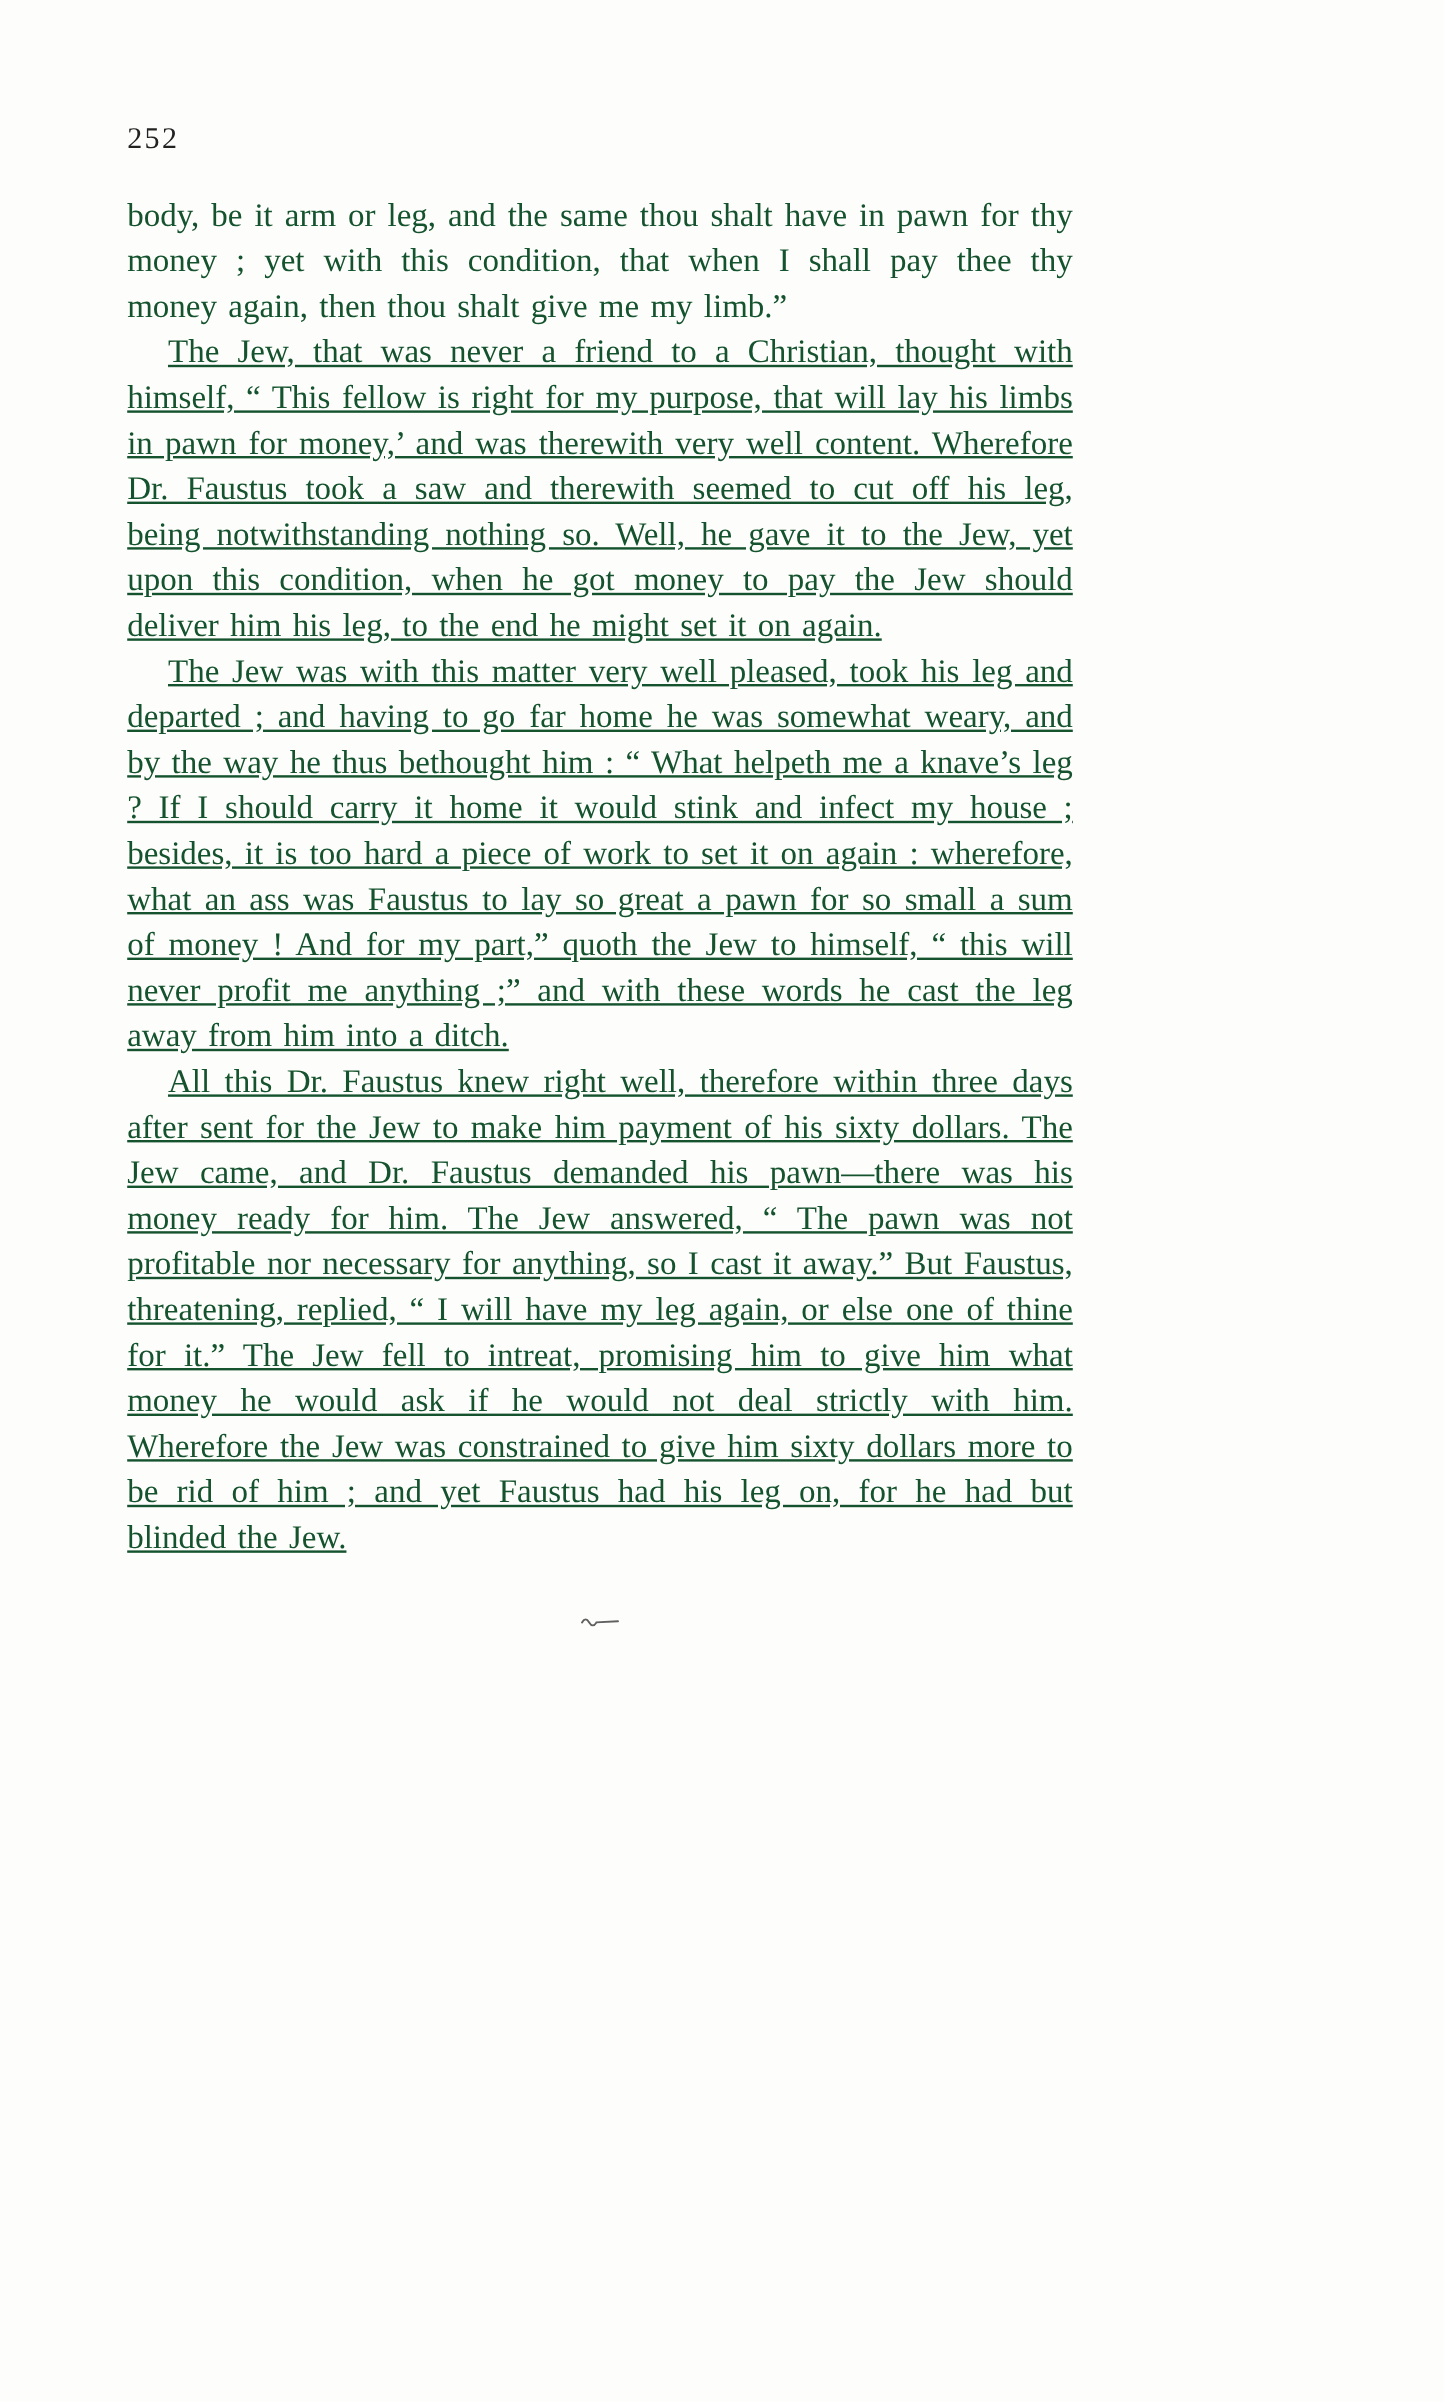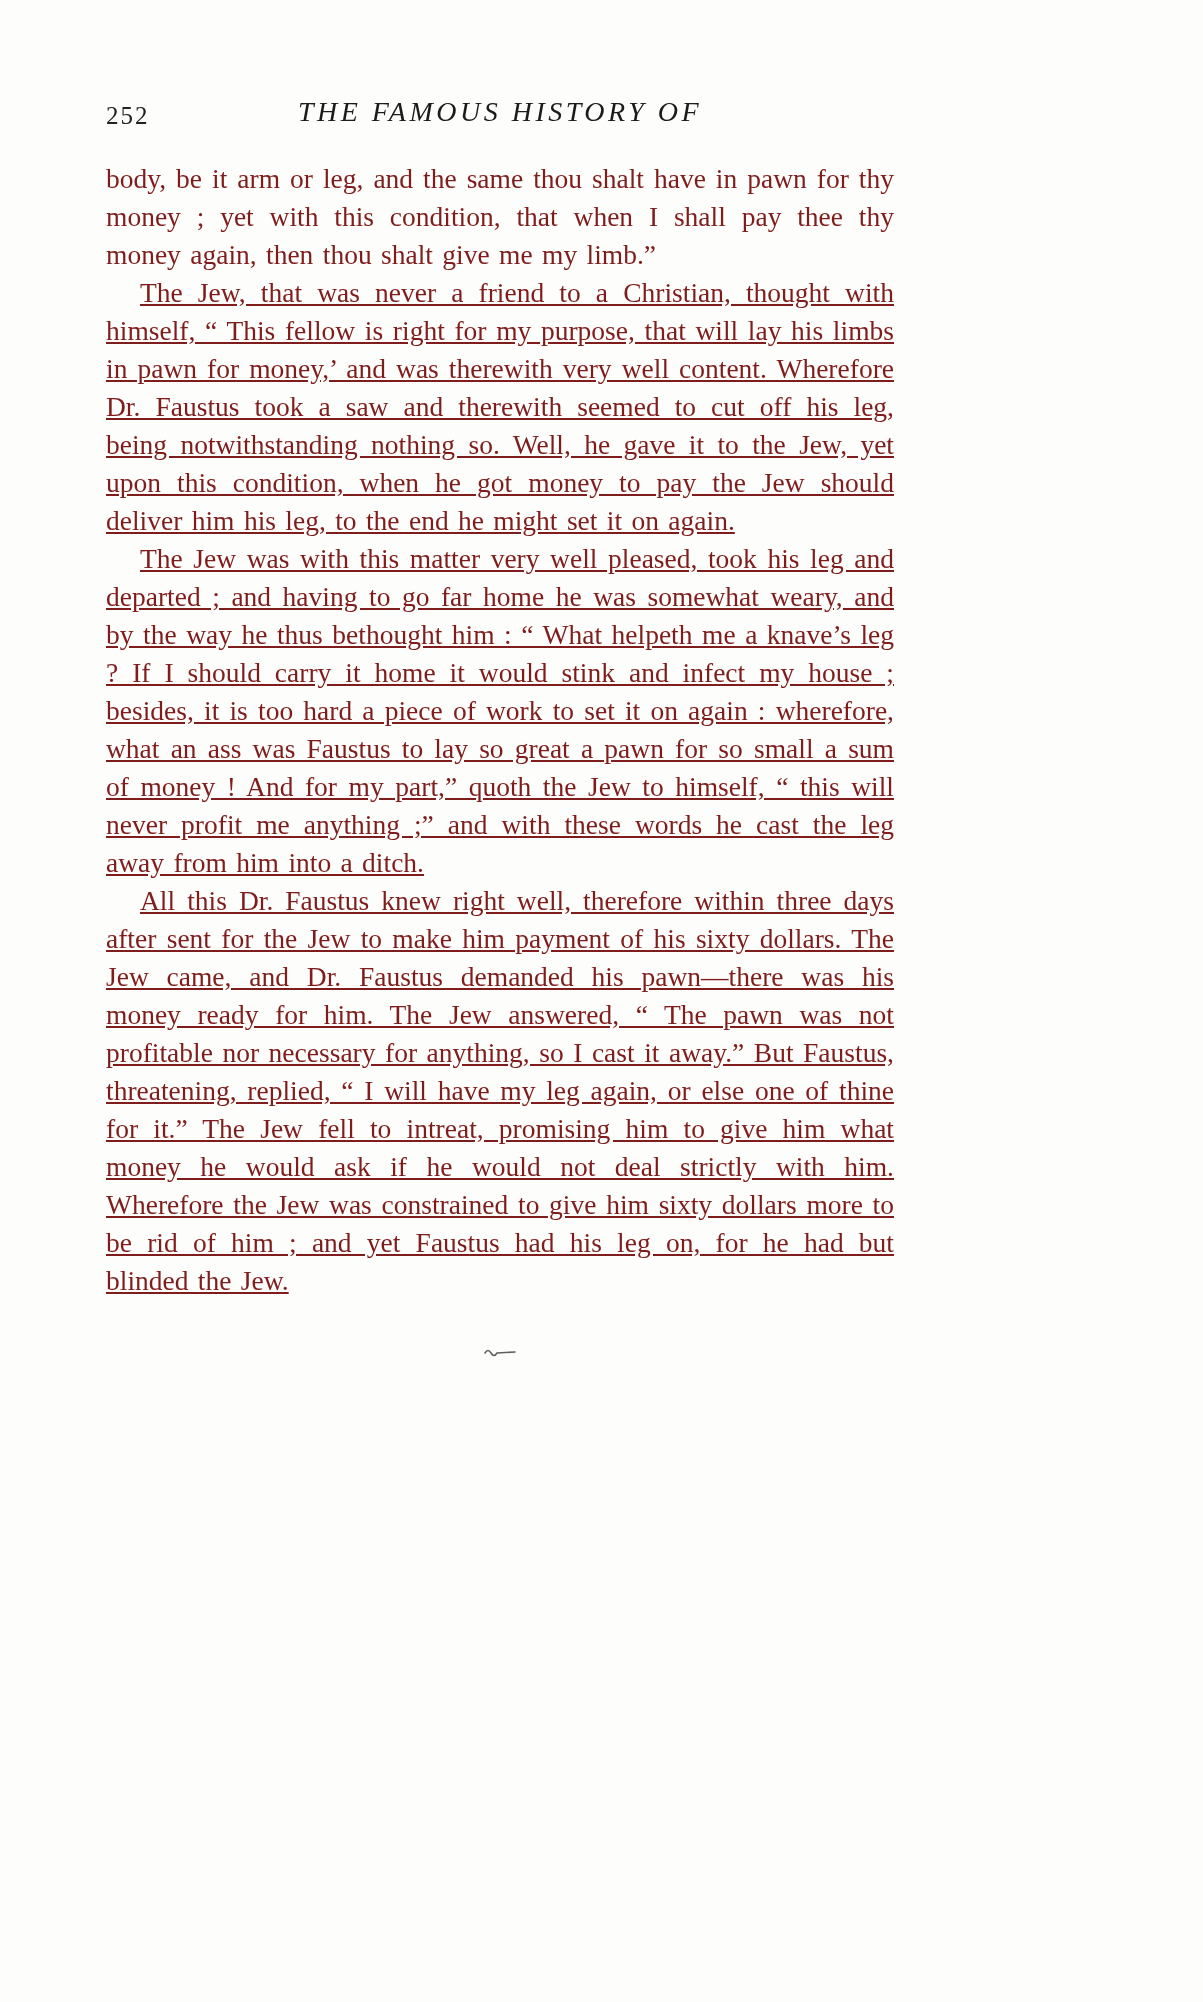--- a/index.html
+++ b/index.html
@@ -42,21 +42,21 @@
     font-size: 28px;
     letter-spacing: 3.5px;
     color: #1b1b1b;
     white-space: nowrap;
   }
   .body-text {
     text-align: justify;
     font-size: 27.5px;
     line-height: 38px;
     word-spacing: 2.5px;
-    color: #7f1d1d;
+    color: #14532d;
   }
   .body-text p {
     margin: 0;
   }
   .body-text p.indent {
     text-indent: 34px;
     text-decoration: underline;
   }
   .ornament-row {
     margin-top: 42px;
@@ -69,21 +69,20 @@
   }
 </style>
 </head>
 <body>
 
 <div class="page">
   <div class="text-column">
 
     <div class="running-head">
       <span class="page-number">252</span>
-      <div class="running-title">THE FAMOUS HISTORY OF</div>
     </div>
 
     <div class="body-text">
       <p>body, be it arm or leg, and the same thou shalt have in pawn for thy money ; yet with this condition, that when I shall pay thee thy money again, then thou shalt give me my limb.”</p>
       <p class="indent">The Jew, that was never a friend to a Christian, thought with himself, “ This fellow is right for my purpose, that will lay his limbs in pawn for money,’ and was therewith very well content. Wherefore Dr. Faustus took a saw and therewith seemed to cut off his leg, being notwithstanding nothing so. Well, he gave it to the Jew, yet upon this condition, when he got money to pay the Jew should deliver him his leg, to the end he might set it on again.</p>
       <p class="indent">The Jew was with this matter very well pleased, took his leg and departed ; and having to go far home he was somewhat weary, and by the way he thus bethought him : “ What helpeth me a knave’s leg ? If I should carry it home it would stink and infect my house ; besides, it is too hard a piece of work to set it on again : wherefore, what an ass was Faustus to lay so great a pawn for so small a sum of money ! And for my part,” quoth the Jew to himself, “ this will never profit me anything ;” and with these words he cast the leg away from him into a ditch.</p>
       <p class="indent">All this Dr. Faustus knew right well, therefore within three days after sent for the Jew to make him payment of his sixty dollars. The Jew came, and Dr. Faustus demanded his pawn—there was his money ready for him. The Jew answered, “ The pawn was not profitable nor necessary for anything, so I cast it away.” But Faustus, threatening, replied, “ I will have my leg again, or else one of thine for it.” The Jew fell to intreat, promising him to give him what money he would ask if he would not deal strictly with him. Wherefore the Jew was constrained to give him sixty dollars more to be rid of him ; and yet Faustus had his leg on, for he had but blinded the Jew.</p>
     </div>
 
     <div class="ornament-row">

